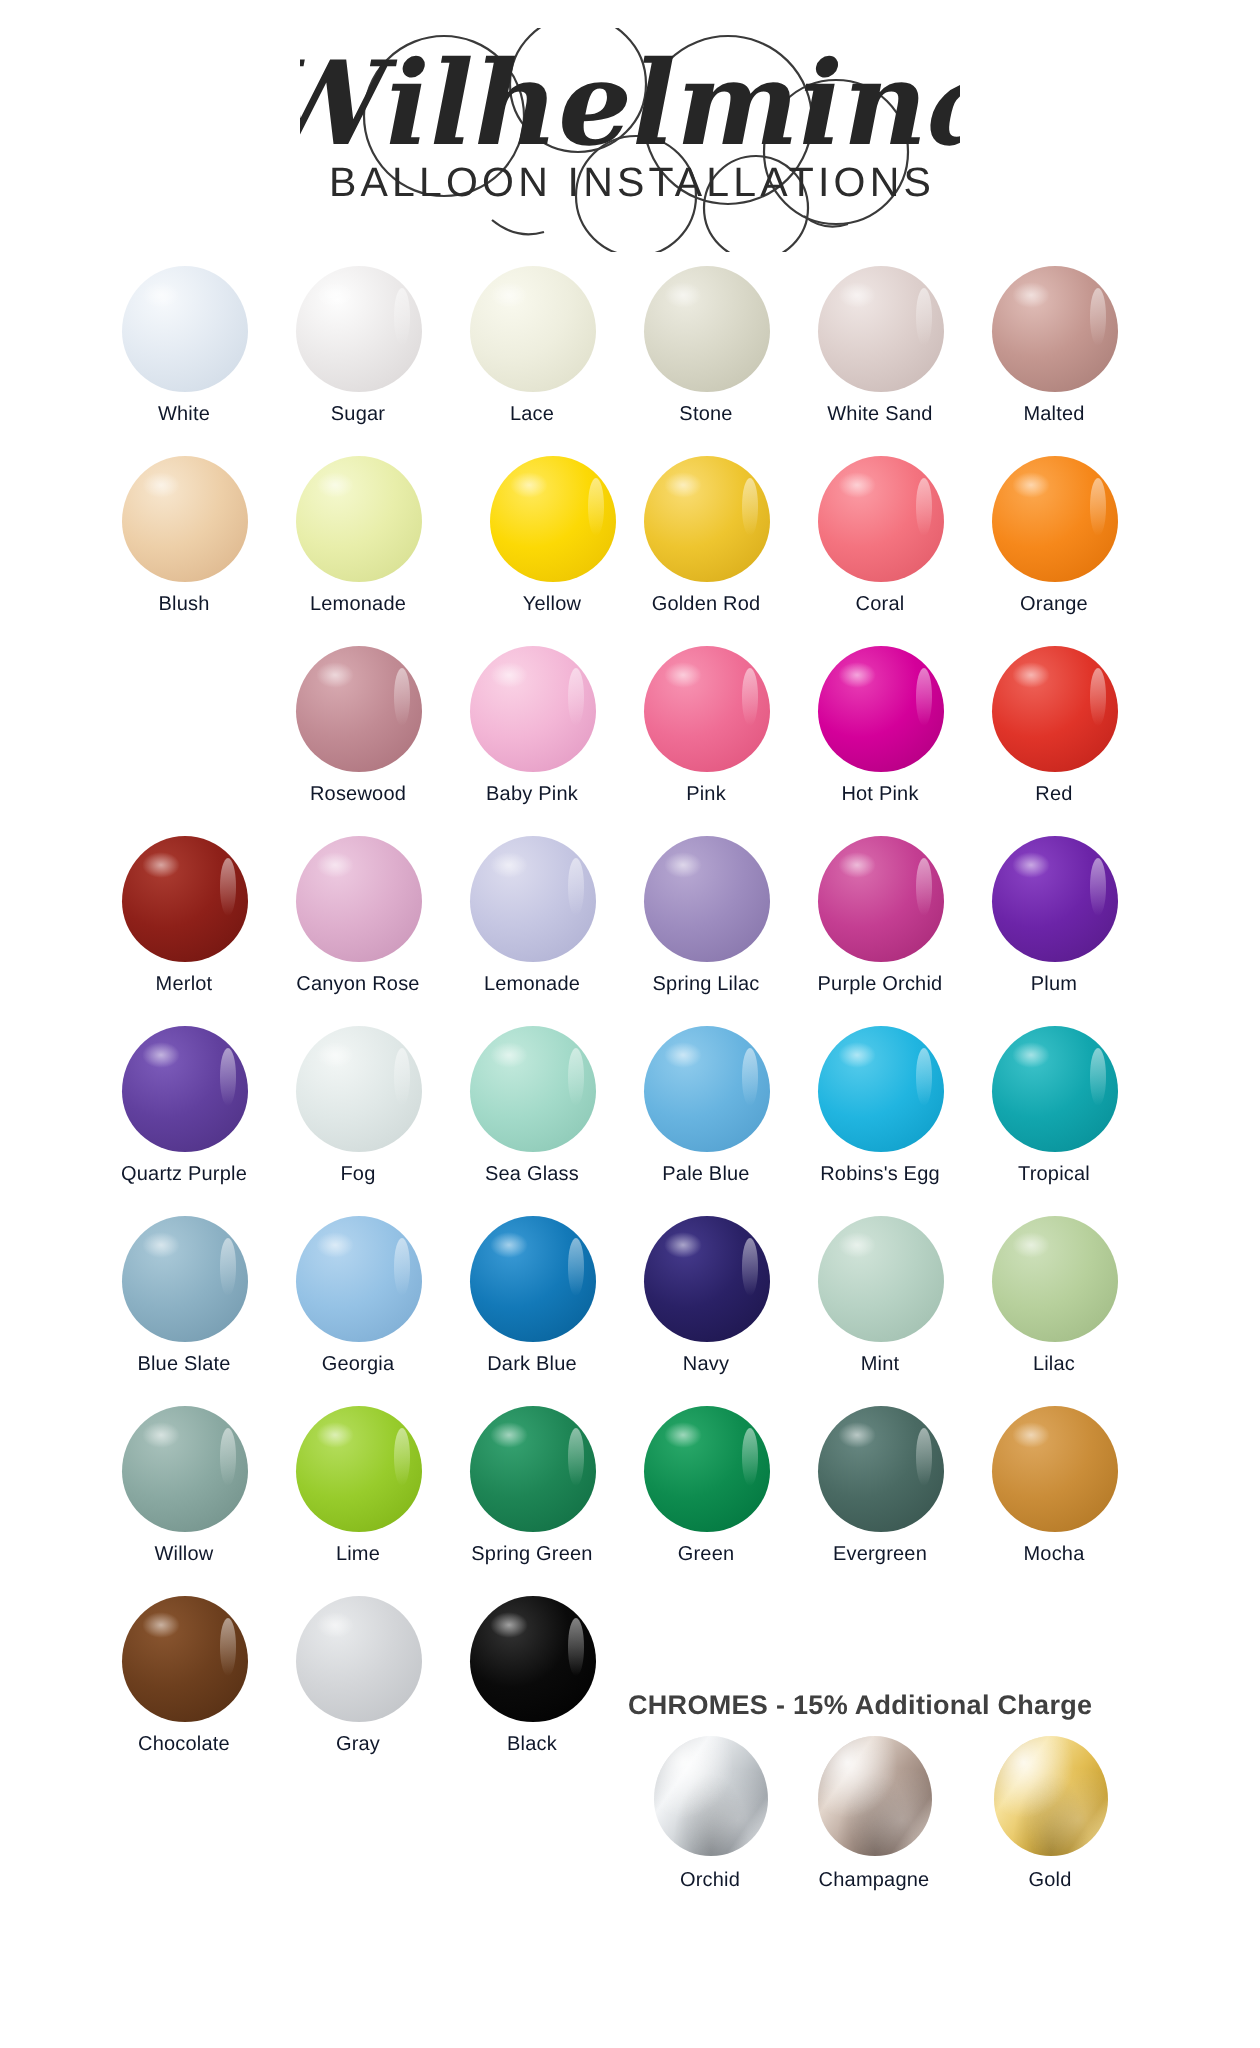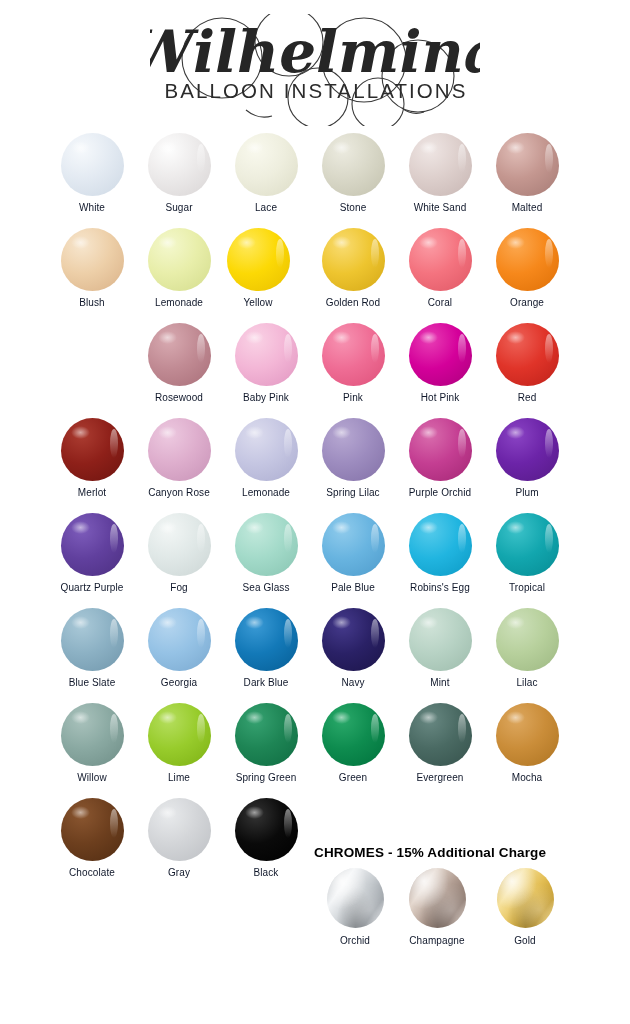--- a/index.html
+++ b/index.html
@@ -87,21 +87,21 @@
 
   
   .chromes {
     position: absolute;
     left: 312px; top: 845px;
     width: 300px;
   }
   .chromes-title {
     font-size: 13.5px;
     font-weight: 700;
-    color: #000000;
+    color: #404040;
     letter-spacing: .15px;
     margin: 0 0 8px 2px;
     white-space: nowrap;
   }
   .chrome-row { position: relative; height: 90px; width: 300px; }
   .chrome-cell {
     position: absolute;
     top: 0;
     width: 86px;
     text-align: center;
@@ -174,21 +174,21 @@
       </div>
       <div class="row">
         <div class="cell" style="left: 48px;">
           <div class="balloon" style="background: radial-gradient(circle at 33% 27%, rgb(247, 230, 206) 0%, rgb(237, 207, 168) 46%, rgb(217, 177, 135) 100%);"></div>
           <div class="label">Blush</div>
         </div>
         <div class="cell" style="left: 135px;">
           <div class="balloon" style="background: radial-gradient(circle at 33% 27%, rgb(244, 248, 205) 0%, rgb(232, 238, 170) 46%, rgb(211, 220, 140) 100%);"></div>
           <div class="label">Lemonade</div>
         </div>
-        <div class="cell" style="left: 214px;">
+        <div class="cell" style="left: 232px;">
           <div class="balloon glossy" style="background: radial-gradient(circle at 33% 27%, rgb(255, 233, 90) 0%, rgb(252, 217, 5) 46%, rgb(232, 191, 0) 100%);"></div>
           <div class="label">Yellow</div>
         </div>
         <div class="cell" style="left: 309px;">
           <div class="balloon glossy" style="background: radial-gradient(circle at 33% 27%, rgb(249, 220, 114) 0%, rgb(238, 197, 47) 46%, rgb(212, 167, 22) 100%);"></div>
           <div class="label">Golden Rod</div>
         </div>
         <div class="cell" style="left: 396px;">
           <div class="balloon glossy" style="background: radial-gradient(circle at 33% 27%, rgb(251, 155, 164) 0%, rgb(244, 115, 127) 46%, rgb(223, 87, 101) 100%);"></div>
           <div class="label">Coral</div>

